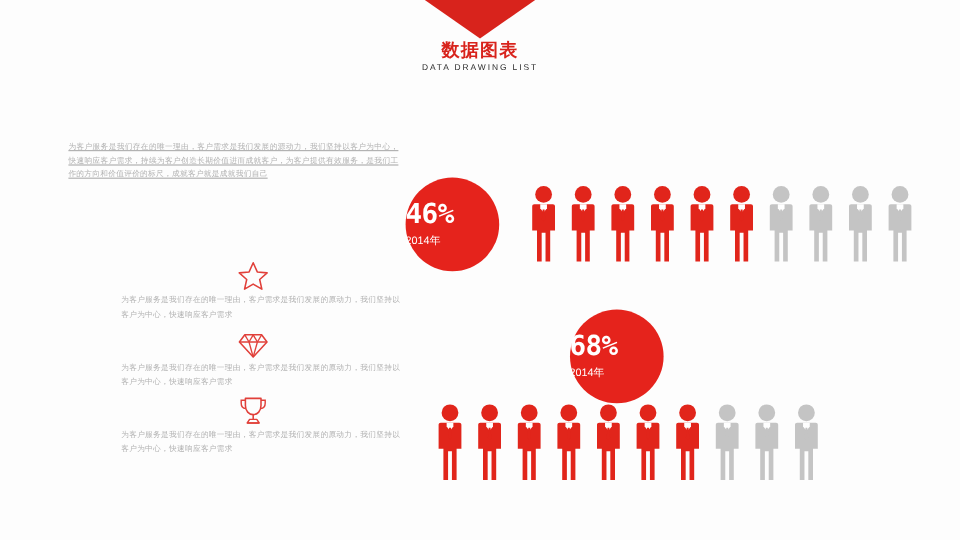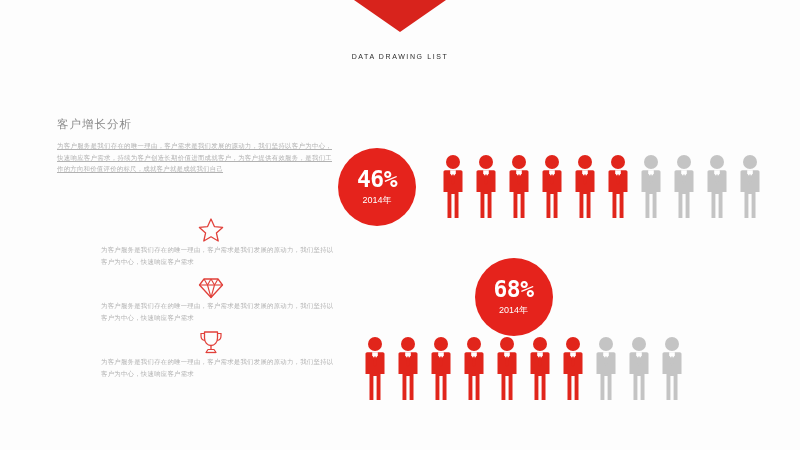--- a/index.html
+++ b/index.html
@@ -125,21 +125,20 @@
   .stat-row-1 { left: 338px; top: 148px; }
   .stat-row-2 { left: 338px; top: 258px; flex-direction: column; }
 
   .stat-circle {
     width: 78px;
     height: 78px;
     border-radius: 50%;
     background: #E5231C;
     display: flex;
     flex-direction: column;
-    align-items: center;
     justify-content: center;
     flex: 0 0 78px;
   }
   .stat-percent {
     color: #ffffff;
     font-size: 23px;
     font-weight: bold;
     line-height: 23px;
     letter-spacing: -0.5px;
     font-family: "DejaVu Sans Mono", monospace;
@@ -163,25 +162,25 @@
     position: relative;
     margin-right: 1px;
   }
   .person svg { display: block; }
 </style>
 </head>
 <body>
 
 <div class="header">
   <div class="header-triangle"></div>
+  <div class="header-title">数据图表</div>
   <div class="header-subtitle">DATA DRAWING  LIST</div>
 </div>
 
 <div class="left-panel">
-  <div class="section-heading">客户增长分析</div>
   <div class="section-paragraph">为客户服务是我们存在的唯一理由，客户需求是我们发展的源动力，我们坚持以客户为中心，快速响应客户需求，持续为客户创造长期价值进而成就客户，为客户提供有效服务，是我们工作的方向和价值评价的标尺，成就客户就是成就我们自己</div>
 
   <div class="feature-list">
 
     <div class="feature-item">
       <div class="feature-icon">
         <svg width="28" height="28" viewBox="0 0 28 28">
           <polygon points="14,3 17.4,10.6 25.6,11.4 19.4,16.9 21.2,25 14,20.8 6.8,25 8.6,16.9 2.4,11.4 10.6,10.6" fill="none" stroke="#E1403A" stroke-width="1.3" stroke-linejoin="round"></polygon>
         </svg>
       </div>

